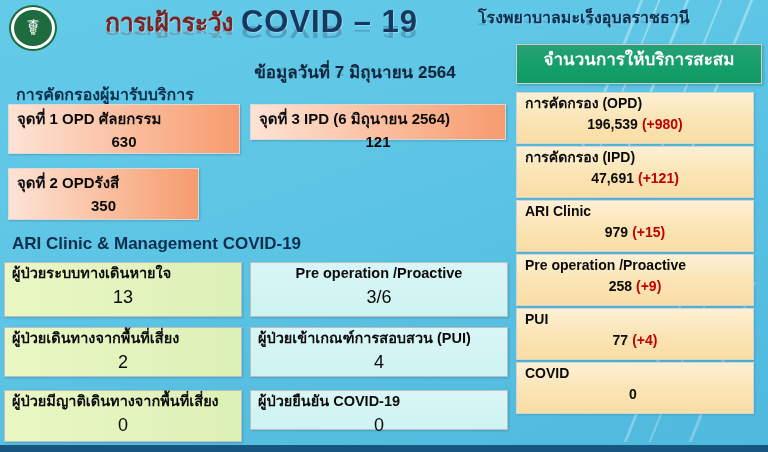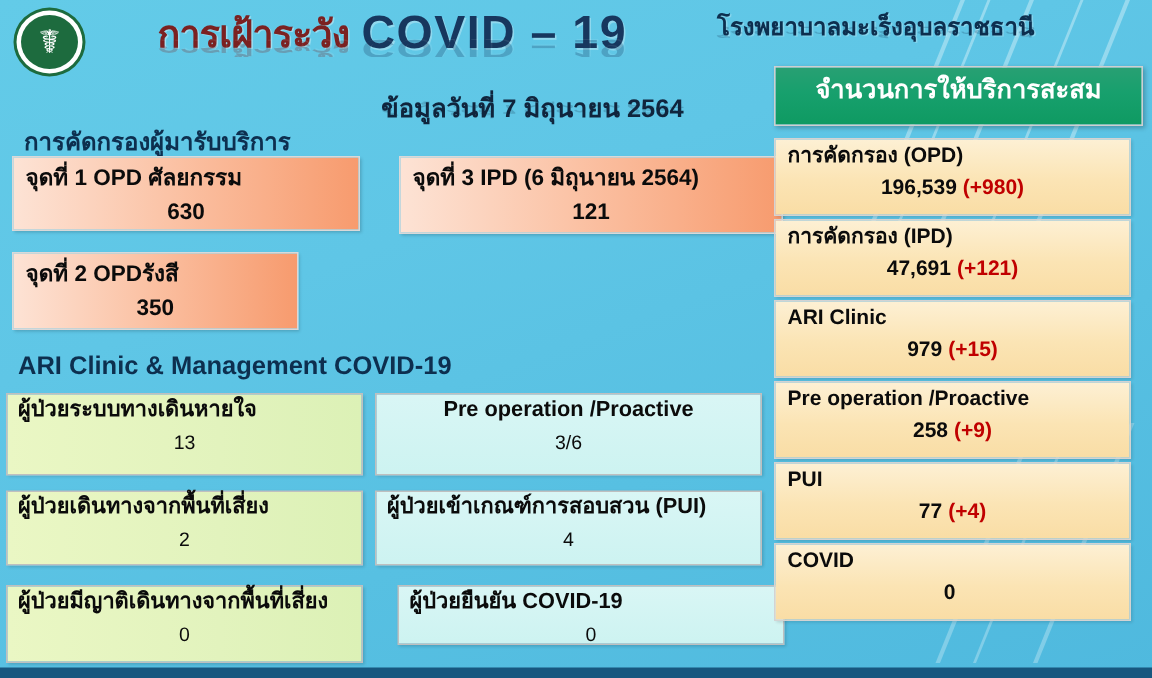--- a/index.html
+++ b/index.html
@@ -211,21 +211,21 @@
   }
   .obox .val {
     font-size: 15px;
     font-weight: bold;
     color: #0b0b0b;
     text-align: center;
     margin-top: 6px;
   }
   #obox-1 { left: 8px;  top: 104px; width: 232px; height: 50px; }
   #obox-2 { left: 8px;  top: 168px; width: 191px; height: 52px; }
-  #obox-3 { left: 266px; top: 104px; width: 256px; height: 52px; }
+  #obox-3 { left: 250px; top: 104px; width: 256px; height: 36px; }
 
   
   .cell {
     position: absolute;
     border: 1px solid #bfbfbf;
     box-sizing: border-box;
     box-shadow: 1px 1px 2px rgba(0,0,0,0.16);
     padding: 3px 7px 3px 7px;
   }
   .cell.green {
@@ -235,32 +235,32 @@
     background: linear-gradient(to bottom, #d9f6f5 0%, #cdf3f1 100%);
   }
   .cell .lbl {
     font-size: 14.5px;
     font-weight: bold;
     color: #0b0b0b;
     line-height: 1.1;
   }
   .cell .lbl.center { text-align: center; }
   .cell .val {
-    font-size: 13px;
+    font-size: 18px;
     color: #0b0b0b;
     text-align: center;
     margin-top: 5px;
   }
 
   #cell-l1 { left: 4px;  top: 262px; width: 238px; height: 55px; }
   #cell-l2 { left: 4px;  top: 327px; width: 238px; height: 50px; }
   #cell-l3 { left: 4px;  top: 390px; width: 238px; height: 52px; }
   #cell-m1 { left: 250px; top: 262px; width: 258px; height: 55px; }
   #cell-m2 { left: 250px; top: 327px; width: 258px; height: 50px; }
-  #cell-m3 { left: 265px; top: 390px; width: 258px; height: 40px; }
+  #cell-m3 { left: 250px; top: 390px; width: 258px; height: 40px; }
 
   
   .panel-header {
     position: absolute;
     left: 516px; top: 44px;
     width: 246px; height: 40px;
     background: linear-gradient(to bottom, #28a073 0%, #17a06d 45%, #0f9a62 100%);
     border: 1px solid #cfcfcf;
     box-sizing: border-box;
     box-shadow: 1px 1px 3px rgba(0,0,0,0.25);

